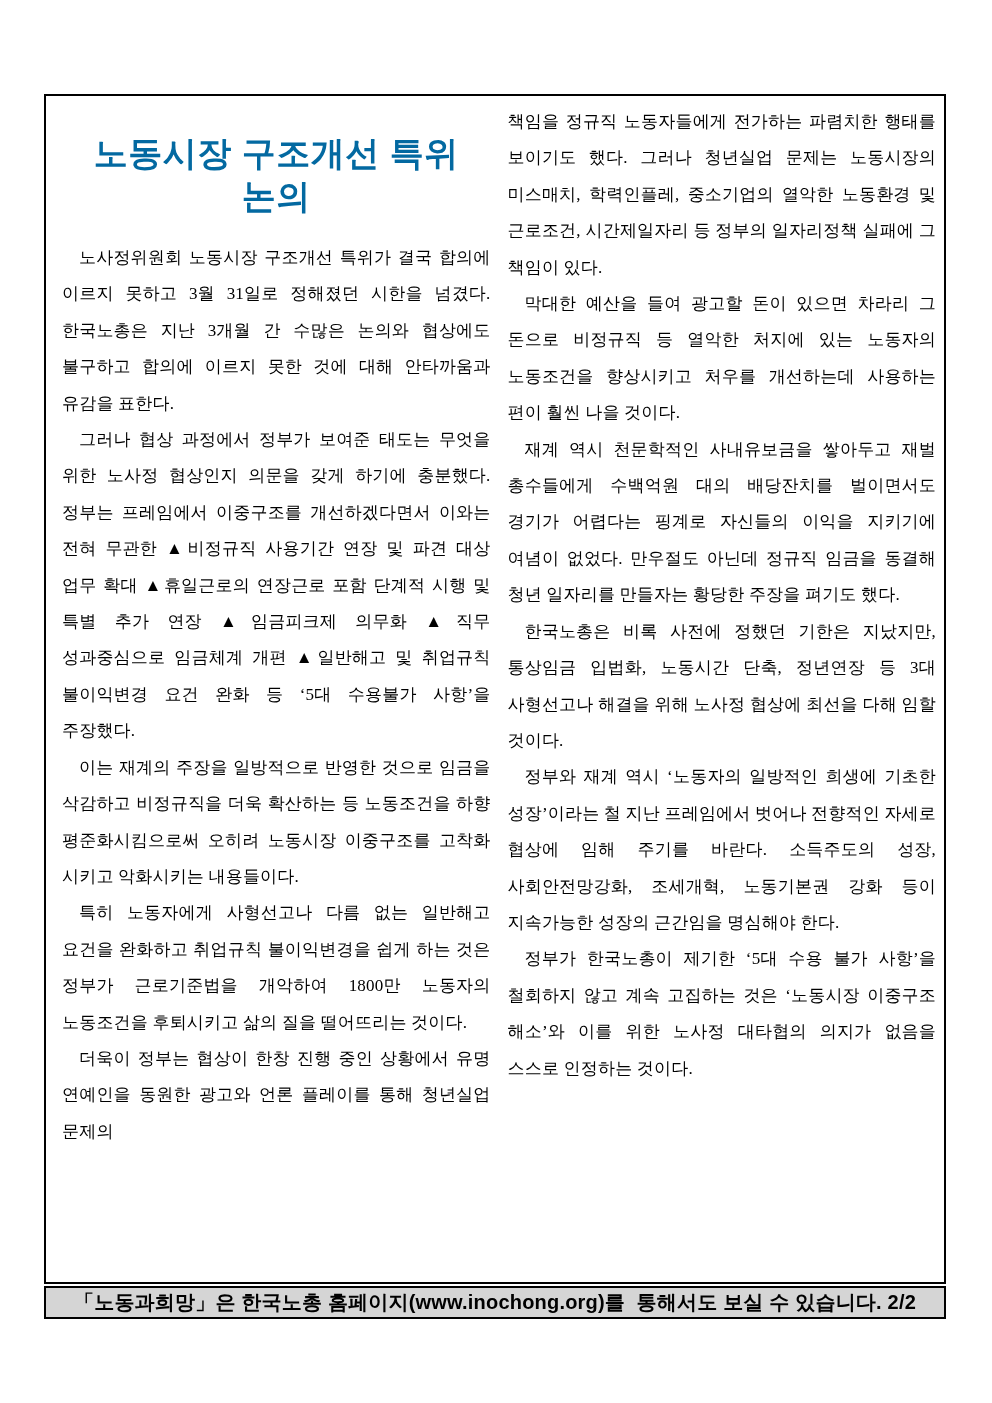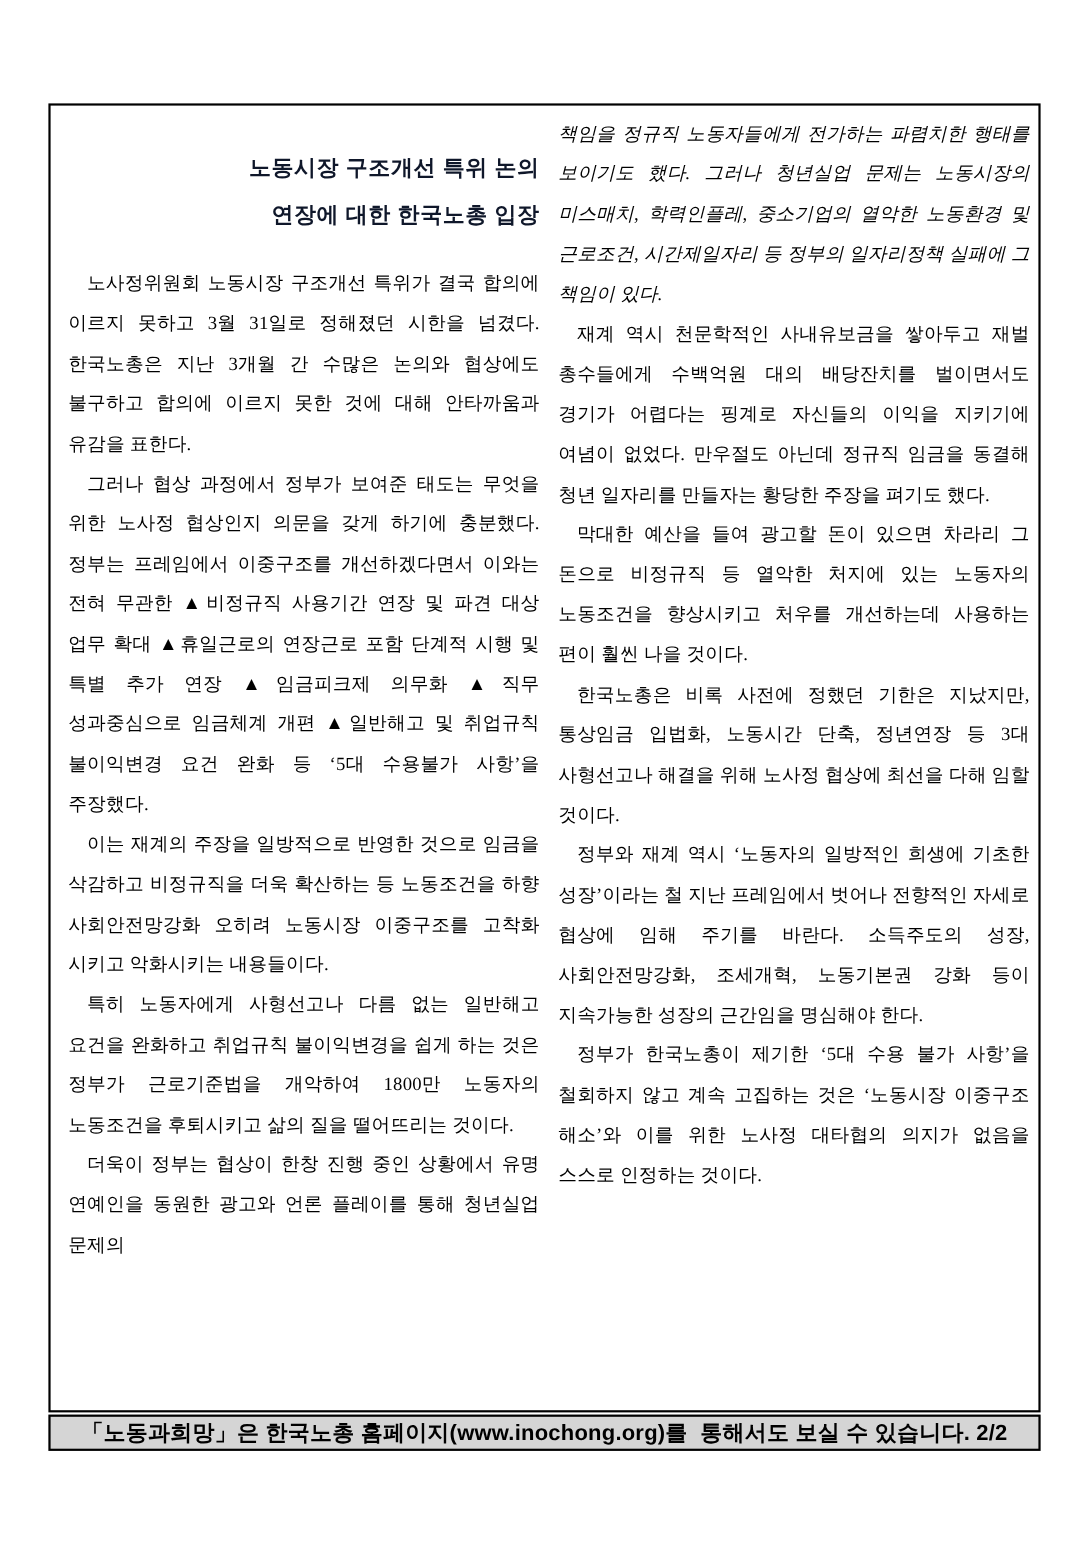--- a/index.html
+++ b/index.html
@@ -37,30 +37,29 @@
     letter-spacing: 0.2px;
   }
   .col p {
     margin: 0;
     text-indent: 1em;
     word-break: keep-all;
     overflow-wrap: break-word;
   }
   .col p.no-indent {
     text-indent: 0;
-    font-style: italic;
   }
   .doc-title {
     font-family: "Liberation Sans", sans-serif;
     font-weight: bold;
-    font-size: 20px;
+    font-size: 34px;
     line-height: 43px;
-    text-align: right;
+    text-align: center;
     margin: 28px 0 22px 0;
-    color: #0f172a;
+    color: #0369a1;
     letter-spacing: 0.5px;
     word-break: keep-all;
   }
   .footer-box {
     position: absolute;
     left: 44px;
     top: 1286px;
     width: 902px;
     height: 33px;
     border: 2px solid #000;
@@ -77,32 +76,31 @@
     overflow: hidden;
   }
 </style>
 </head>
 <body>
 
 <div class="main-box">
   <div class="col">
     <div class="doc-title">
       <div>노동시장 구조개선 특위 논의</div>
-      <div>연장에 대한 한국노총 입장</div>
     </div>
     <p>노사정위원회 노동시장 구조개선 특위가 결국 합의에 이르지 못하고 3월 31일로 정해졌던 시한을 넘겼다. 한국노총은 지난 3개월 간 수많은 논의와 협상에도 불구하고 합의에 이르지 못한 것에 대해 안타까움과 유감을 표한다.</p>
     <p>그러나 협상 과정에서 정부가 보여준 태도는 무엇을 위한 노사정 협상인지 의문을 갖게 하기에 충분했다. 정부는 프레임에서 이중구조를 개선하겠다면서 이와는 전혀 무관한 ▲비정규직 사용기간 연장 및 파견 대상 업무 확대 ▲휴일근로의 연장근로 포함 단계적 시행 및 특별 추가 연장 ▲임금피크제 의무화 ▲직무 성과중심으로 임금체계 개편 ▲일반해고 및 취업규칙 불이익변경 요건 완화 등 ‘5대 수용불가 사항’을 주장했다.</p>
-    <p>이는 재계의 주장을 일방적으로 반영한 것으로 임금을 삭감하고 비정규직을 더욱 확산하는 등 노동조건을 하향 사회안전망강화 오히려 노동시장 이중구조를 고착화 시키고 악화시키는 내용들이다.</p>
+    <p>이는 재계의 주장을 일방적으로 반영한 것으로 임금을 삭감하고 비정규직을 더욱 확산하는 등 노동조건을 하향 평준화시킴으로써 오히려 노동시장 이중구조를 고착화 시키고 악화시키는 내용들이다.</p>
     <p>특히 노동자에게 사형선고나 다름 없는 일반해고 요건을 완화하고 취업규칙 불이익변경을 쉽게 하는 것은 정부가 근로기준법을 개악하여 1800만 노동자의 노동조건을 후퇴시키고 삶의 질을 떨어뜨리는 것이다.</p>
     <p>더욱이 정부는 협상이 한창 진행 중인 상황에서 유명 연예인을 동원한 광고와 언론 플레이를 통해 청년실업 문제의</p>
   </div>
   <div class="col">
     <p class="no-indent">책임을 정규직 노동자들에게 전가하는 파렴치한 행태를 보이기도 했다. 그러나 청년실업 문제는 노동시장의 미스매치, 학력인플레, 중소기업의 열악한 노동환경 및 근로조건, 시간제일자리 등 정부의 일자리정책 실패에 그 책임이 있다.</p>
+    <p>막대한 예산을 들여 광고할 돈이 있으면 차라리 그 돈으로 비정규직 등 열악한 처지에 있는 노동자의 노동조건을 향상시키고 처우를 개선하는데 사용하는 편이 훨씬 나을 것이다.</p>
     <p>재계 역시 천문학적인 사내유보금을 쌓아두고 재벌 총수들에게 수백억원 대의 배당잔치를 벌이면서도 경기가 어렵다는 핑계로 자신들의 이익을 지키기에 여념이 없었다. 만우절도 아닌데 정규직 임금을 동결해 청년 일자리를 만들자는 황당한 주장을 펴기도 했다.</p>
-    <p>막대한 예산을 들여 광고할 돈이 있으면 차라리 그 돈으로 비정규직 등 열악한 처지에 있는 노동자의 노동조건을 향상시키고 처우를 개선하는데 사용하는 편이 훨씬 나을 것이다.</p>
     <p>한국노총은 비록 사전에 정했던 기한은 지났지만, 통상임금 입법화, 노동시간 단축, 정년연장 등 3대 사형선고나 해결을 위해 노사정 협상에 최선을 다해 임할 것이다.</p>
     <p>정부와 재계 역시 ‘노동자의 일방적인 희생에 기초한 성장’이라는 철 지난 프레임에서 벗어나 전향적인 자세로 협상에 임해 주기를 바란다. 소득주도의 성장, 사회안전망강화, 조세개혁, 노동기본권 강화 등이 지속가능한 성장의 근간임을 명심해야 한다.</p>
     <p>정부가 한국노총이 제기한 ‘5대 수용 불가 사항’을 철회하지 않고 계속 고집하는 것은 ‘노동시장 이중구조 해소’와 이를 위한 노사정 대타협의 의지가 없음을 스스로 인정하는 것이다.</p>
   </div>
 </div>
 
 <div class="footer-box">
   <span>「노동과희망」은 한국노총 홈페이지(www.inochong.org)를  통해서도 보실 수 있습니다. 2/2</span>
 </div>
 

